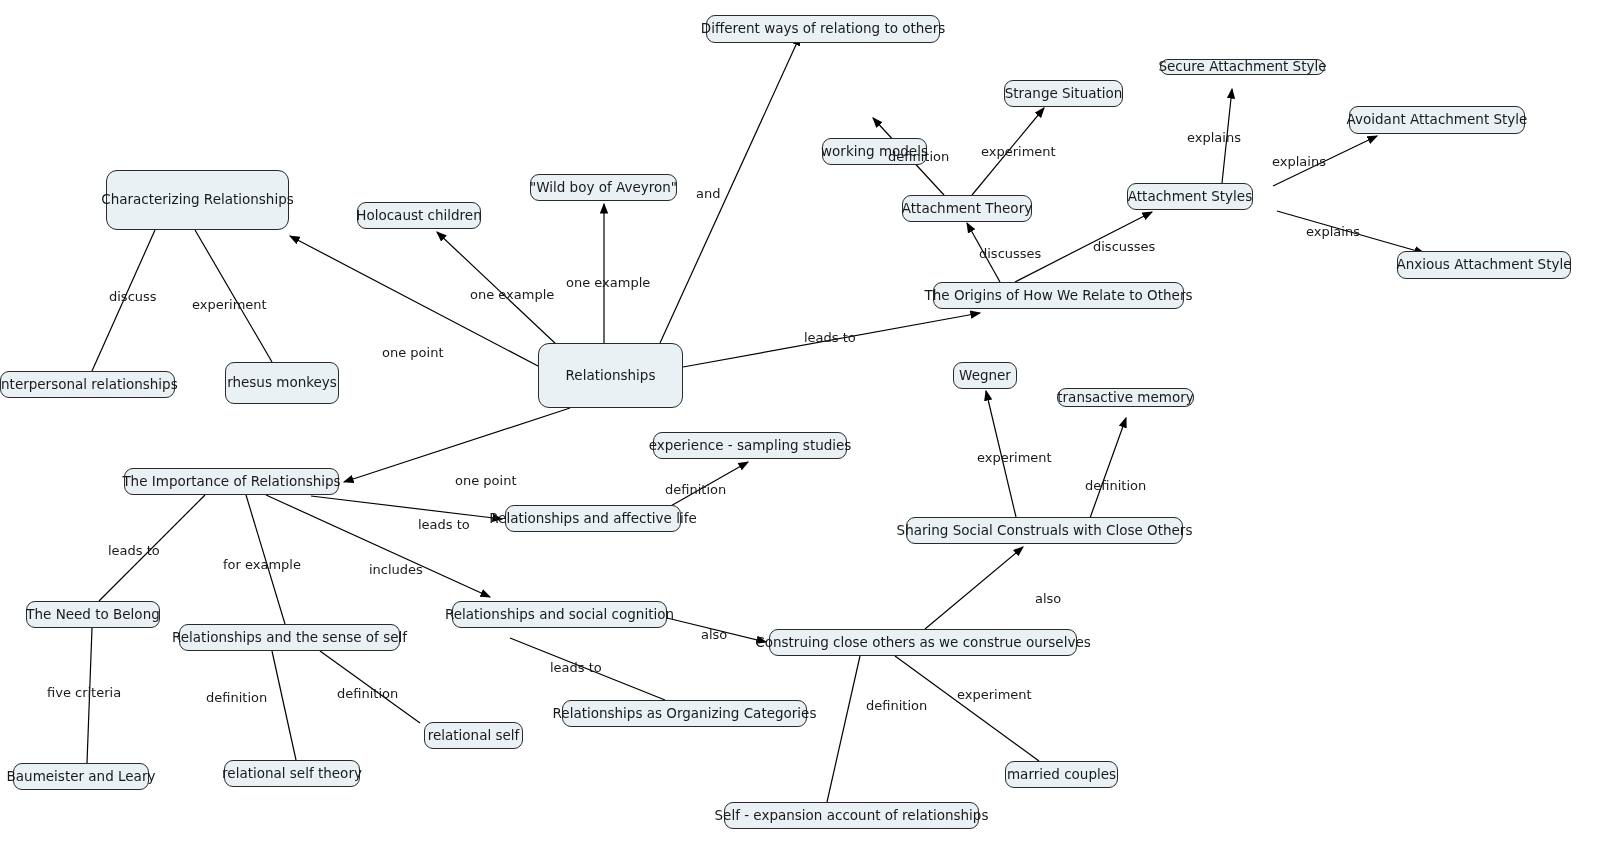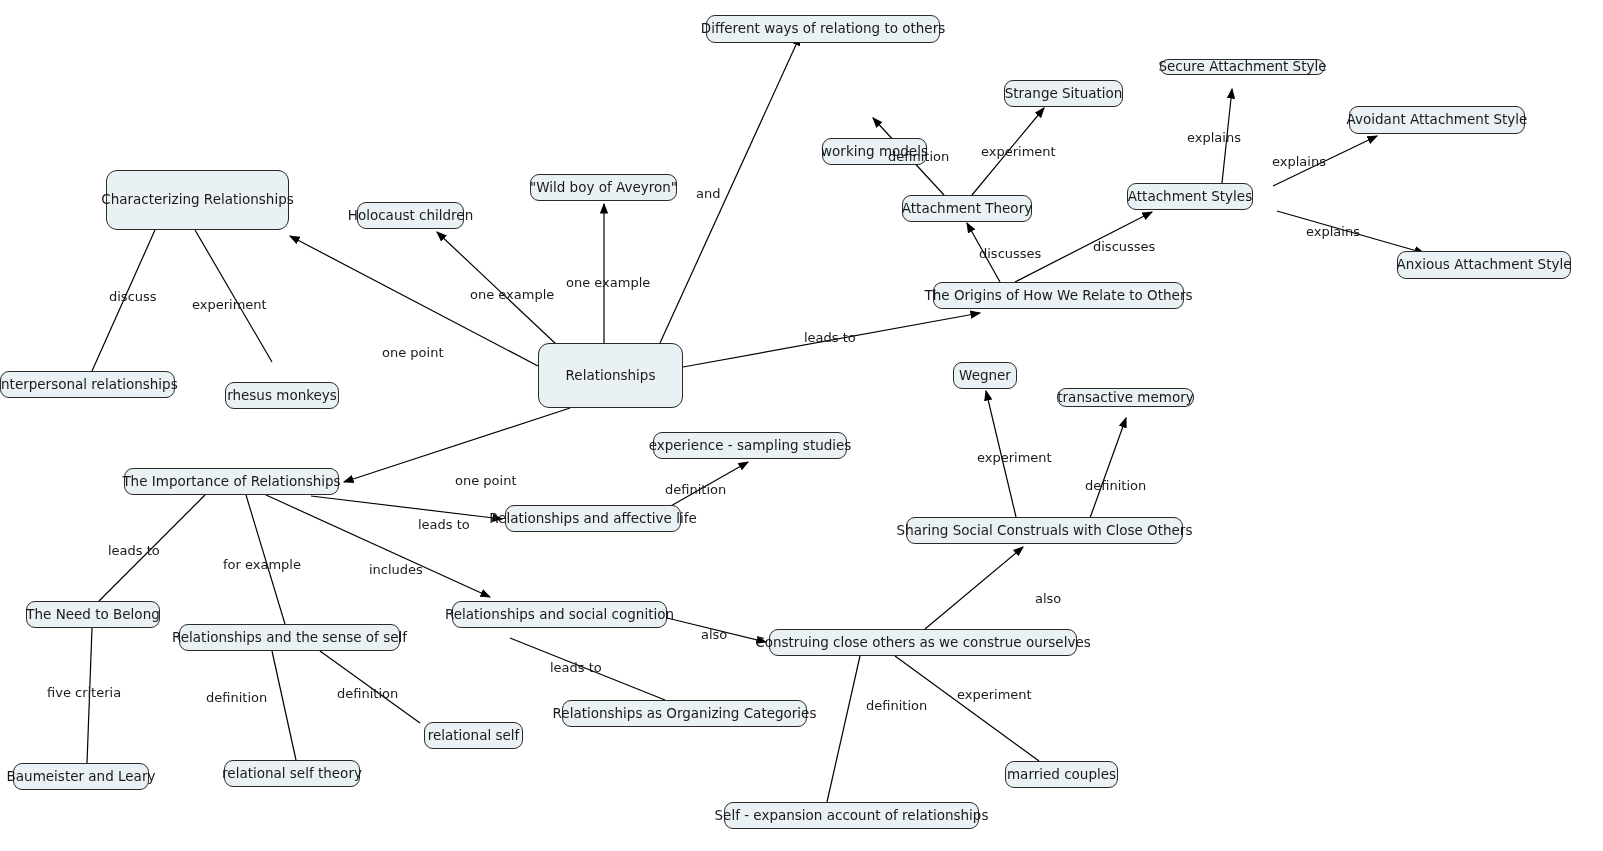--- a/index.html
+++ b/index.html
@@ -115,33 +115,33 @@
       </div>
       <div class="node big" style="left: 106px; top: 170px; width: 183px; height: 60px;">
         <span>Characterizing Relationships</span>
       </div>
       <div class="node" style="left: 1127px; top: 183px; width: 126px; height: 27px;">
         <span>Attachment Styles</span>
       </div>
       <div class="node" style="left: 902px; top: 195px; width: 130px; height: 27px;">
         <span>Attachment Theory</span>
       </div>
-      <div class="node" style="left: 357px; top: 202px; width: 107px; height: 27px;">
+      <div class="node" style="left: 357px; top: 202px; width: 124px; height: 27px;">
         <span>Holocaust children</span>
       </div>
       <div class="node" style="left: 1397px; top: 251px; width: 174px; height: 28px;">
         <span>Anxious Attachment Style</span>
       </div>
       <div class="node" style="left: 933px; top: 282px; width: 251px; height: 27px;">
         <span>The Origins of How We Relate to Others</span>
       </div>
       <div class="node" style="left: 953px; top: 362px; width: 64px; height: 27px;">
         <span>Wegner</span>
       </div>
-      <div class="node" style="left: 225px; top: 362px; width: 114px; height: 27px; margin-top: 20px;">
+      <div class="node" style="left: 225px; top: 362px; width: 114px; height: 42px;">
         <span>rhesus monkeys</span>
       </div>
       <div class="node big" style="left: 538px; top: 343px; width: 145px; height: 65px;">
         <span>Relationships</span>
       </div>
       <div class="node" style="left: 0px; top: 371px; width: 175px; height: 27px;">
         <span>interpersonal relationships</span>
       </div>
       <div class="node" style="left: 1057px; top: 388px; width: 137px; height: 19px;">
         <span>transactive memory</span>

